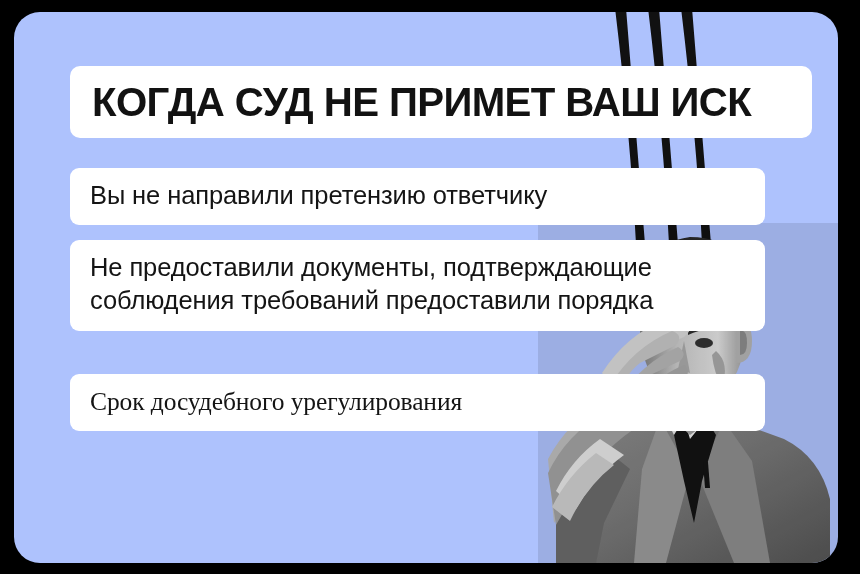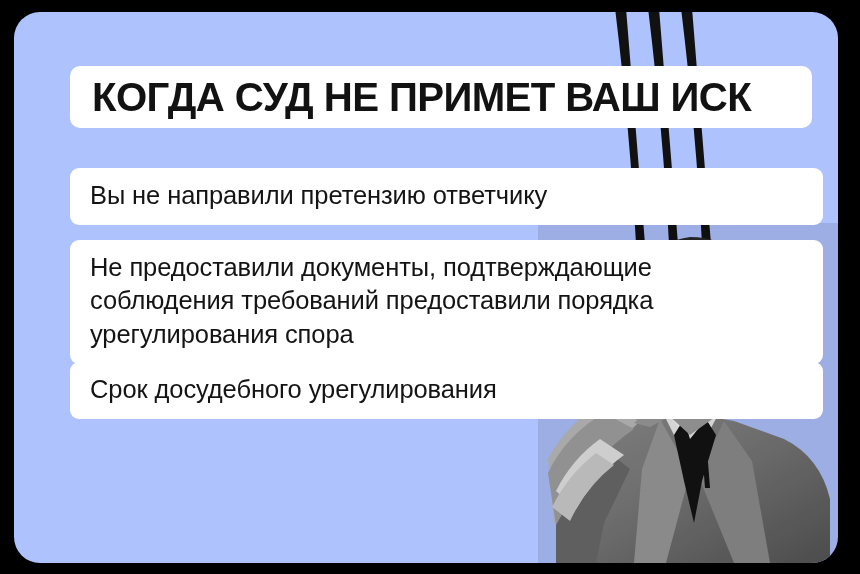--- a/index.html
+++ b/index.html
@@ -61,54 +61,54 @@
     position: absolute;
     background: #ffffff;
     border-radius: 9px;
     box-sizing: border-box;
   }
 
   #title-card {
     left: 56px;
     top: 54px;
     width: 742px;
-    height: 62px;
+    height: 72px;
     border-radius: 10px;
     display: flex;
     align-items: center;
     padding-left: 22px;
   }
   #title-text {
     font-size: 41px;
     font-weight: 700;
     letter-spacing: -0.6px;
     color: #121212;
     line-height: 1;
     white-space: nowrap;
     transform: scaleX(0.98);
     transform-origin: left center;
   }
 
   .body-card {
     left: 56px;
-    width: 753px;
+    width: 695px;
     padding: 11px 20px 13px 20px;
   }
   .body-card .line {
     font-size: 25.5px;
     font-weight: 400;
     color: #141414;
     line-height: 1.31;
     letter-spacing: -0.1px;
     white-space: nowrap;
   }
 
   #card-1 { top: 156px; }
   #card-2 { top: 228px; }
-  #card-3 { top: 350px; }
+  #card-3 { top: 362px; font-family: Liberation Serif, serif; }
 </style>
 </head>
 <body>
 
 <div id="poster">
 
   <div id="panel">
 
     <svg class="stripes" viewBox="0 0 824 551" preserveAspectRatio="none" aria-hidden="true">
       <g fill="#111111">
@@ -207,21 +207,20 @@
       <div id="title-text">КОГДА СУД НЕ ПРИМЕТ ВАШ ИСК</div>
     </div>
 
     <div id="card-1" class="card body-card">
       <div class="line">Вы не направили претензию ответчику</div>
     </div>
 
     <div id="card-2" class="card body-card">
       <div class="line">Не предоставили документы, подтверждающие</div>
       <div class="line">соблюдения требований предоставили порядка</div>
-      <div class="line">урегулирования спора</div>
     </div>
 
     <div id="card-3" class="card body-card">
       <div class="line">Срок досудебного урегулирования</div>
     </div>
 
   </div>
 </div>
 
 </body></html>

